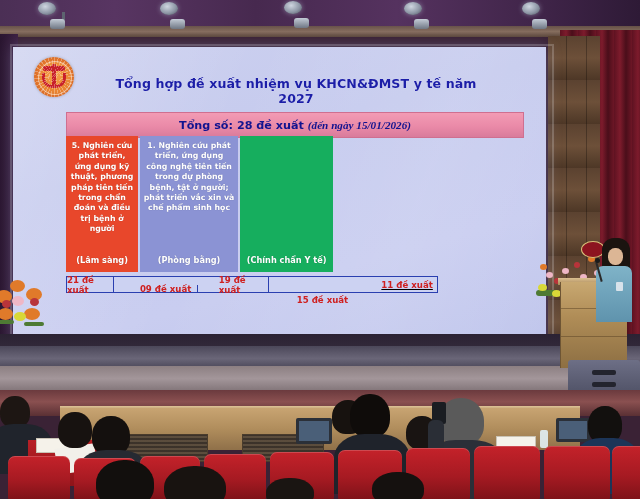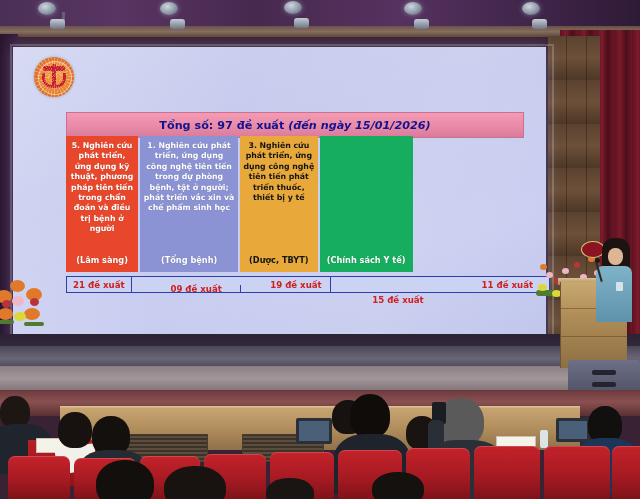--- a/index.html
+++ b/index.html
@@ -72,39 +72,39 @@
 
   .slideTitle{position:absolute;left:96px;top:76px;width:400px;text-align:center;
     font-size:12.6px;font-weight:bold;color:#1c1ea8;letter-spacing:.1px;
     text-shadow:0 0 1px rgba(255,255,255,.5);}
 
   
   .totalBand{position:absolute;left:66px;top:112px;width:456px;height:24px;
     background:linear-gradient(180deg,#f29bb4 0%,#ea8aa8 55%,#d97b9b 100%);
     border:1px solid #cf6f90;display:flex;align-items:center;justify-content:center;}
   .totalText{font-size:11.2px;font-weight:bold;color:#11138f;}
-  .totalText i{font-style:italic;font-weight:bold;}
+  .totalText i{font-style:italic;font-weight:bold;font-family:Liberation Serif, serif;}
 
   
   .cols{position:absolute;left:66px;top:136px;width:456px;height:136px;display:flex;}
   .col{position:relative;margin-right:2px;padding:5px 3px 4px 3px;
     box-sizing:border-box;display:flex;flex-direction:column;
     align-items:center;justify-content:flex-start;}
   .col:last-child{margin-right:0;}
   .colBody{font-size:7.8px;line-height:10.4px;font-weight:bold;text-align:center;
     color:#ffffff;text-shadow:0 0 1px rgba(0,0,0,.25);}
   .colTag{position:absolute;left:0;bottom:7px;width:100%;text-align:center;
     font-size:8.2px;font-weight:bold;color:#ffffff;text-shadow:0 0 1px rgba(0,0,0,.3);}
 
   
-  .counts{position:absolute;left:66px;top:276px;width:484px;height:17px;display:flex;
+  .counts{position:absolute;left:66px;top:276px;width:372px;height:17px;display:flex;
     border:1px solid #2a3fb0;background:#ccd2f2;box-sizing:border-box;gap:21px;}
   .countCell{position:relative;display:flex;align-items:center;justify-content:center;
     border-right:1px solid #2a3fb0;box-sizing:border-box;}
-  .countCell:last-child{border-right:none;}
+  .countCell:last-child{border-right:none;text-decoration:underline;}
   .countTxt{font-size:8.6px;font-weight:bold;color:#cf2020;}
 
   
   .podium{position:absolute;left:560px;top:282px;width:66px;height:86px;
     background:linear-gradient(180deg,#c8a871 0%,#b08d57 40%,#8d6f43 100%);
     border-left:1px solid #6e5534;}
   .podiumTop{position:absolute;left:558px;top:278px;width:70px;height:7px;
     background:linear-gradient(180deg,#dcc091,#a88757);}
   .podiumSeam{position:absolute;background:rgba(90,65,35,.5);}
   .flowers{position:absolute;left:536px;top:250px;width:92px;height:60px;}
@@ -180,42 +180,39 @@
   </div>
 
   <div class="logo">
     <div class="logoInner"></div>
     <div class="logoWing"></div>
     <div class="logoCross"></div>
     <div class="logoArc"></div>
     <div class="logoDots"></div>
   </div>
 
+  <div class="slideTitle">Tổng hợp đề xuất nhiệm vụ KHCN&amp;ĐMST y tế năm 2027</div>
 
   <div class="totalBand">
     <div class="totalText">
-      <span>Tổng số: 97 đề xuất </span><i>(đến ngày 15/01/2026)</i>
+      <span>Tổng số: 28 đề xuất </span><i>(đến ngày 15/01/2026)</i>
     </div>
   </div>
 
   <div class="cols">
     <div class="col" style="width:15.8%;background:#e8472b;">
       <div class="colBody">5. Nghiên cứu phát triển, ứng dụng kỹ thuật, phương pháp tiên tiến trong chẩn đoán và điều trị bệnh ở người</div>
       <div class="colTag">(Lâm sàng)</div>
     </div>
     <div class="col" style="width:21.5%;background:#8b93d4;">
       <div class="colBody">1. Nghiên cứu phát triển, ứng dụng công nghệ tiên tiến trong dự phòng bệnh, tật ở người; phát triển vắc xin và chế phẩm sinh học</div>
-      <div class="colTag">(Tổng bệnh)</div>
-    </div>
-    <div class="col" style="width:17.0%;background:#e8a93a;">
-      <div class="colBody" style="color:#141414;text-shadow:none;">3. Nghiên cứu phát triển, ứng dụng công nghệ tiên tiến phát triển thuốc, thiết bị y tế</div>
-      <div class="colTag" style="color:#141414;text-shadow:none;">(Dược, TBYT)</div>
+      <div class="colTag">(Phòng bằng)</div>
     </div>
     <div class="col" style="width:20.4%;background:#16ae5e;">
-      <div class="colTag">(Chính sách Y tế)</div>
+      <div class="colTag">(Chính chẩn Y tế)</div>
     </div>
   </div>
 
   <div class="counts">
     <div class="countCell" style="width:15.8%;">
       <span class="countTxt">21 đề xuất</span>
     </div>
     <div class="countCell" style="width:21.5%;margin-top:8px;">
       <span class="countTxt">09 đề xuất</span>
     </div>

